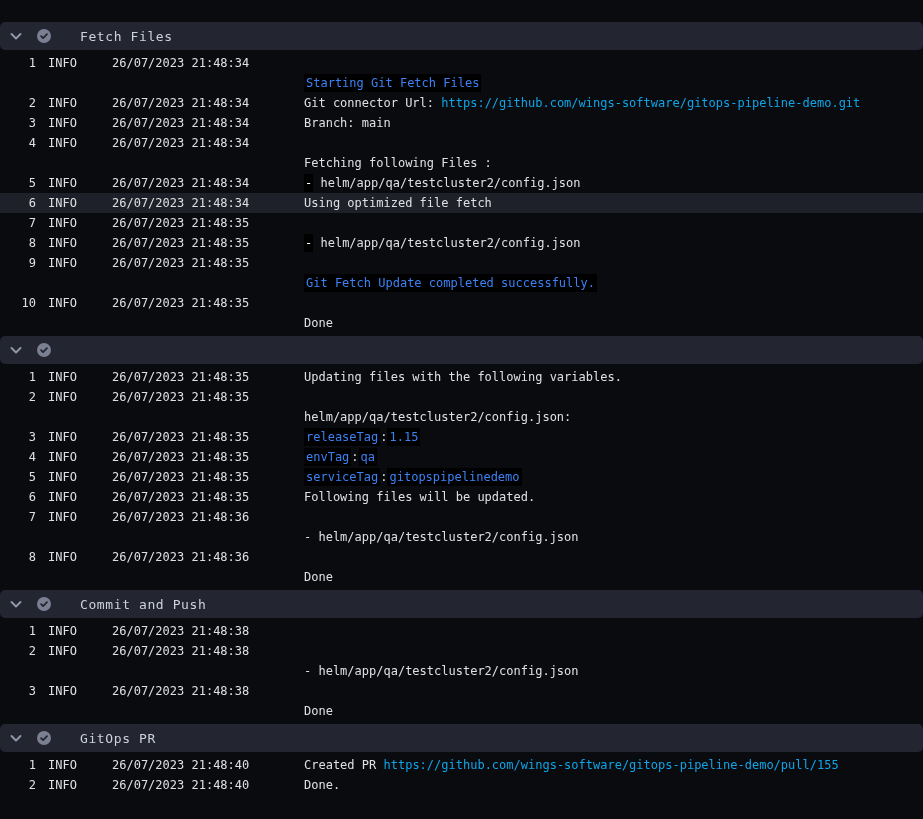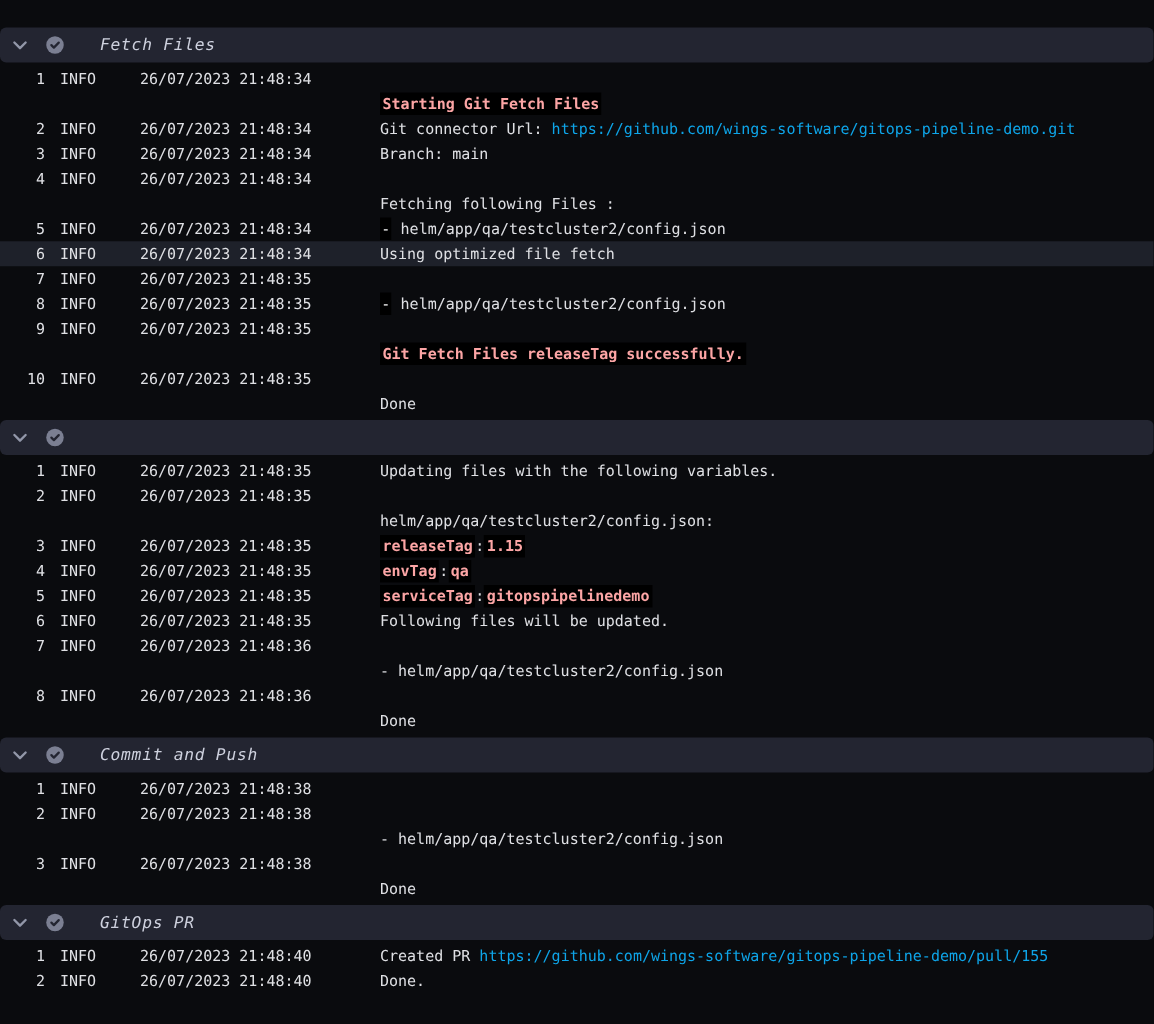--- a/index.html
+++ b/index.html
@@ -11,21 +11,20 @@
   }
   .console { padding-top: 22px; width: 100%; height: 100%; }
 
   .section-header {
     height: 28px;
     display: flex; align-items: center;
     background: #232531;
     border-radius: 5px;
     padding-left: 8px;
     cursor: pointer;
-    font-style: italic;
   }
   .chevron { width: 16px; height: 16px; margin-right: 12px; flex: 0 0 auto; display: inline-flex; }
   .status  { width: 16px; height: 16px; margin-right: 28px; flex: 0 0 auto; display: inline-flex; }
   .chevron svg, .status svg { width: 16px; height: 16px; }
   .title {
     color: #ced1de; font-size: 13px; letter-spacing: 0.6px; font-weight: 400;
   }
 
   .section-body { padding: 3px 0; }
 
@@ -37,21 +36,21 @@
     white-space: pre;
   }
   .log-line.row-highlight { background: #1e212a; }
   .ln  { width: 36px; text-align: right; margin-right: 12px; flex: 0 0 auto; }
   .lvl { width: 36px; margin-right: 28px; flex: 0 0 auto; }
   .ts  { width: 180px; margin-right: 12px; flex: 0 0 auto; }
   .msg { flex: 1 1 auto; white-space: pre; }
 
   .p-plain  { color: #dfe0e4; }
   .p-hl     { color: #ffffff; background: #000000; padding: 2px 1px; }
-  .p-boldhl { color: #fca5a5; background: #000000; font-weight: bold; padding: 2px 2px; }
+  .p-boldhl { color: #3b82f6; background: #000000; font-weight: normal; padding: 2px 2px; }
   .p-link   { color: #0ea5e9; cursor: pointer; }
 </style>
 </head>
 <body>
 
 <div class="console">
   <div id="sections-root">
   <section class="log-section">
     <div class="section-header">
       <span class="chevron">
@@ -141,21 +140,21 @@
     <span class="ln">9</span>
     <span class="lvl">INFO</span>
     <span class="ts">26/07/2023 21:48:35</span>
     <span class="msg"></span>
   </div>
 
   <div class="log-line">
     <span class="ln"></span>
     <span class="lvl"></span>
     <span class="ts"></span>
-    <span class="msg"><span class="p-boldhl">Git Fetch Files releaseTag successfully.</span></span>
+    <span class="msg"><span class="p-boldhl">Git Fetch Update completed successfully.</span></span>
   </div>
 
   <div class="log-line">
     <span class="ln">10</span>
     <span class="lvl">INFO</span>
     <span class="ts">26/07/2023 21:48:35</span>
     <span class="msg"></span>
   </div>
 
   <div class="log-line">

